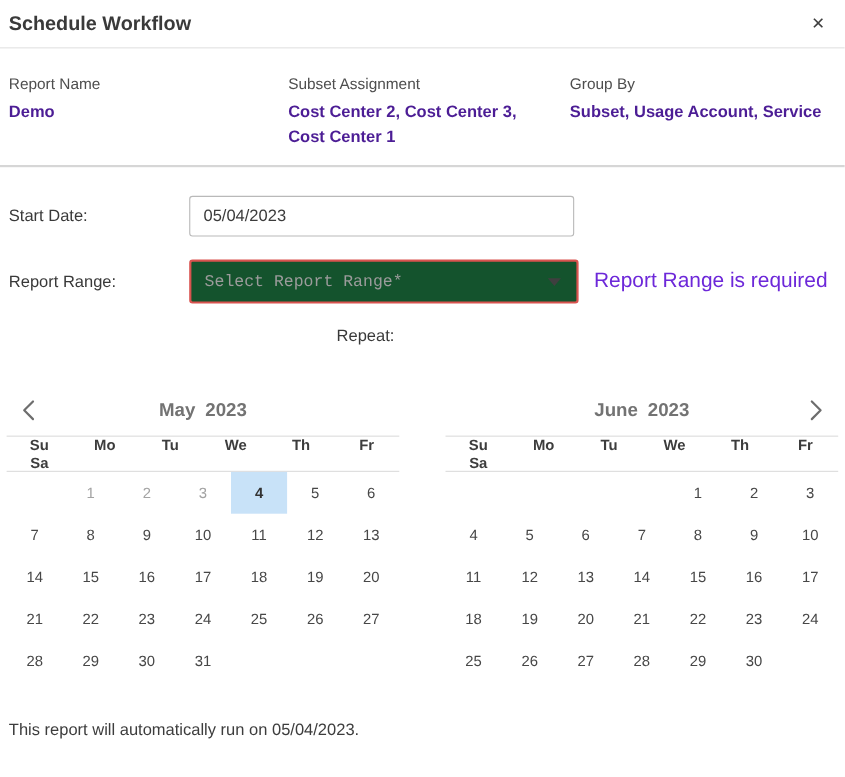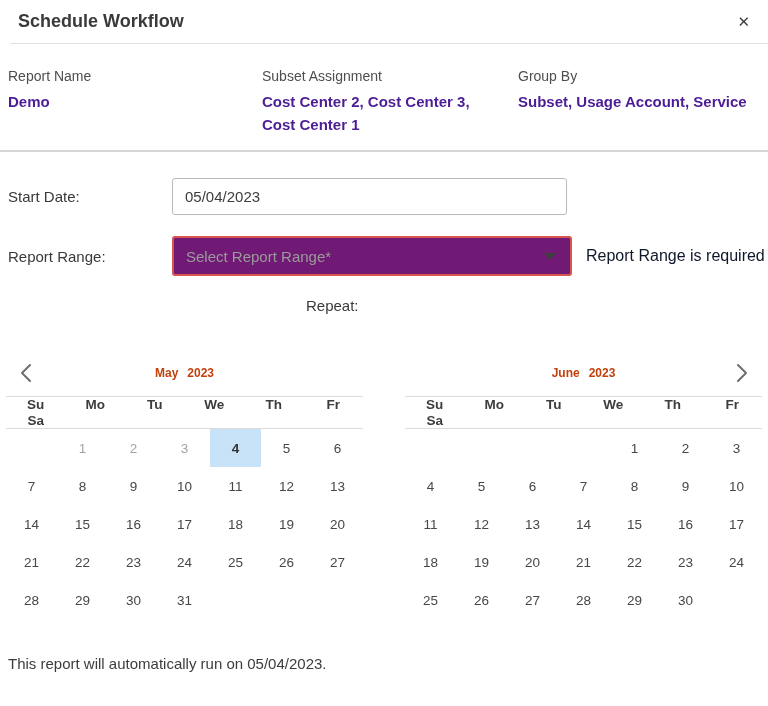--- a/index.html
+++ b/index.html
@@ -7,68 +7,67 @@
   body {
     background:#ffffff;
     font-family:"Liberation Sans", sans-serif;
     color:#3c3c3c;
     overflow:hidden;
   }
   .dlg-header {
     display:flex; align-items:center; justify-content:space-between;
     padding:11px 16px 11px 8px;
     border-bottom:1px solid #e2e2e2;
-    margin-left:10px;
   }
   .dlg-title { font-size:18px; font-weight:700; color:#3a3a3a; }
   .close { font-size:15px; color:#3f3f3f; cursor:pointer; line-height:1; padding:2px; }
 
   .summary { display:flex; padding:24px 8px 0 8px; }
   .s-col1 { width:254px; }
   .s-col2 { width:256px; padding-right:24px; }
   .s-col3 { flex:1; }
   .s-label { font-size:14px; color:#4e4e4e; margin-bottom:6px; }
   .s-value { font-size:15px; font-weight:700; color:#4c1d95; line-height:23px; }
 
   .divider { border-bottom:2px solid #d6d6d6; margin-top:14px; }
 
   .form { padding-left:8px; }
   .frow { display:flex; align-items:center; }
   .frow.r1 { margin-top:26px; }
   .frow.r2 { margin-top:21px; }
   .frow.r3 { margin-top:21px;flex-direction:column; }
   .flabel { width:164px; font-size:15px; color:#393939; }
   .text-input {
-    width:395px; height:37px;
+    width:350px; height:37px;
     border:1px solid #b9b9b9; border-radius:3px;
     padding:0 12px; font-size:15px; color:#3c3c3c;
     font-family:inherit; outline:none;
   }
   .select {
-    width:400px; height:38px;
+    width:354px; height:38px;
     border:1px solid #b9b9b9; border-radius:3px;
     display:flex; align-items:center; justify-content:space-between;
-    padding:0 14px 0 12px; cursor:pointer; background:#701a75;
+    padding:0 14px 0 12px; cursor:pointer; background:#14532d;font-family:Liberation Mono, monospace;
   }
   .select.error { height:40px; border:2px solid #d9534f; }
   .placeholder { font-size:15px; color:#9b9b9b; }
   .caret {
     width:0; height:0;
     border-left:6px solid transparent; border-right:6px solid transparent;
     border-top:7px solid #3f3f3f;
   }
-  .err-msg { margin-left:14px; font-size:16px; color:#0f172a; }
+  .err-msg { margin-left:14px; font-size:19px; color:#6d28d9; }
 
   .calendars { display:flex; justify-content:space-between; padding:0 6px; margin-top:36px; }
   .calendar { width:357px; }
   .cal-header { position:relative; height:46px; display:flex; align-items:center; justify-content:center; }
   .nav { position:absolute; top:50%; transform:translateY(-50%); cursor:pointer; display:flex; }
   .nav.prev { left:12px; }
   .nav.next { right:12px; }
-  .cal-title { font-size:12px; font-weight:700; color:#c2410c; }
+  .cal-title { font-size:17px; font-weight:700; color:#737373; }
   .cal-title .yr { margin-left:9px; }
   .weekdays {
     display:grid; grid-template-columns:repeat(6,1fr);
     border-top:1px solid #dcdcdc; border-bottom:1px solid #dcdcdc;
     height:33px; align-items:center; text-align:center;
     font-size:13.5px; font-weight:700; color:#3d3d3d;
   }
   .days {
     display:grid; grid-template-columns:repeat(7,1fr); grid-auto-rows:38px;
     font-size:13.5px; color:#474747;

